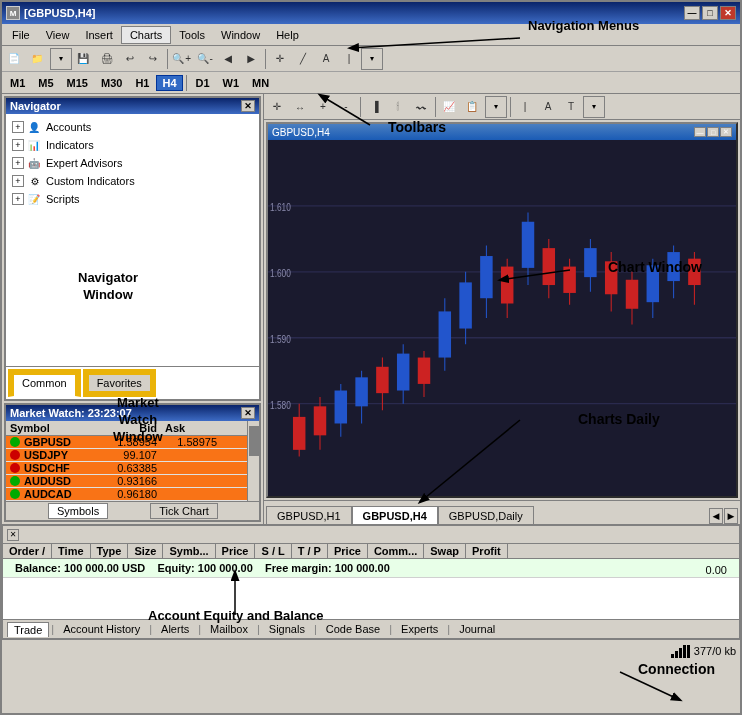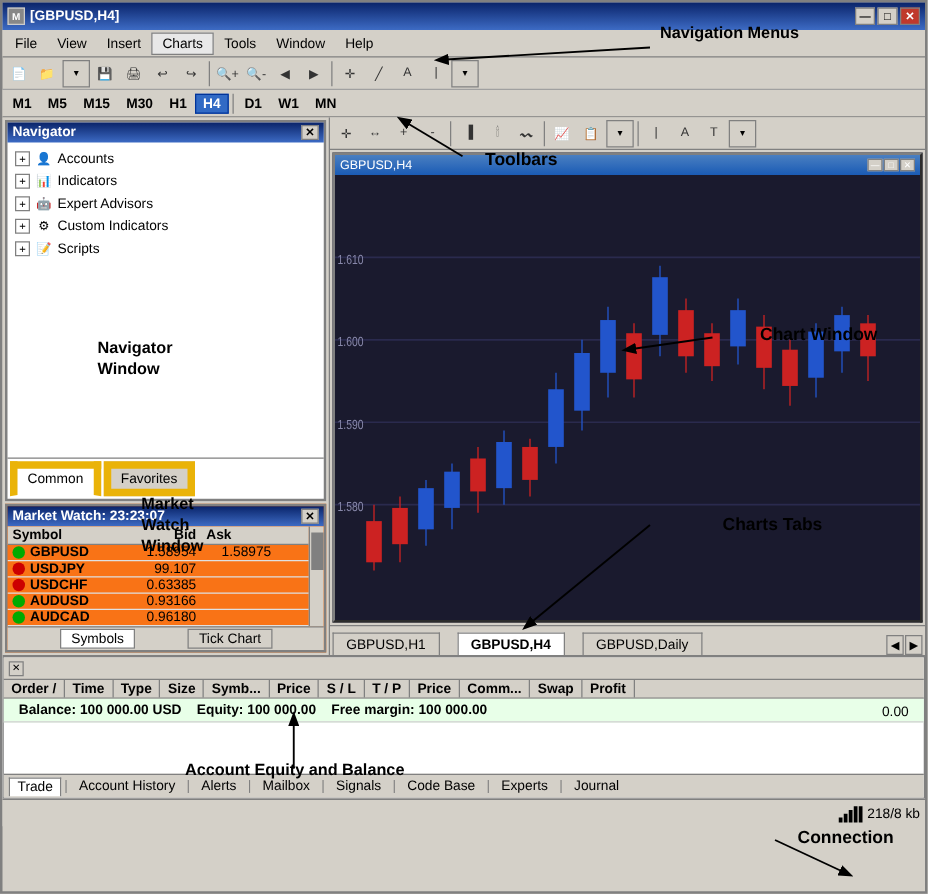--- a/index.html
+++ b/index.html
@@ -270,21 +270,21 @@
     }
 
     
     .chart-tabs {
       height: 24px;
       display: flex;
       align-items: flex-end;
       padding: 0 2px;
       background: #d4d0c8;
       border-top: 1px solid #808080;
-      gap: 14px;
+      gap: 0;
     }
     .chart-tab {
       padding: 2px 10px;
       background: #d4d0c8;
       border: 1px solid #808080;
       border-bottom: none;
       cursor: pointer;
       font-size: 11px;
       height: 18px;
       display: flex;
@@ -423,21 +423,21 @@
       pointer-events: none;
       z-index: 100;
     }
 
     .ann-box {
       position: absolute;
       font-size: 13px;
       font-weight: bold;
       color: #000;
       line-height: 1.3;
-      text-align: left;
+      text-align: center;
       padding-left: 48px;
     }
   </style>
 </head>
 <body>
 
 <div class="outer-window">
 
   <div class="title-bar">
     <div class="title-bar-left">
@@ -756,21 +756,21 @@
 
   <div class="status-bar">
     <div class="status-conn">
       <div class="conn-bars">
         <div class="conn-bar" style="height:4px;"></div>
         <div class="conn-bar" style="height:7px;"></div>
         <div class="conn-bar" style="height:10px;"></div>
         <div class="conn-bar" style="height:13px;"></div>
         <div class="conn-bar" style="height:13px;"></div>
       </div>
-      <span>218/8 kb</span>
+      <span>377/0 kb</span>
     </div>
   </div>
 
 </div>
 
 <div class="annotations-layer">
 
   <div class="ann-box" style="top:18px; left:480px; font-size:13px; font-weight:bold;">Navigation Menus</div>
 
   <svg style="position:absolute;top:0;left:0;width:742px;height:715px;pointer-events:none;">
@@ -794,18 +794,18 @@
   </svg>
 
   <div class="ann-box" style="top:118px; left:340px; font-size:14px;">Toolbars</div>
 
   <div class="ann-box" style="top:270px; left:30px; font-size:13px; line-height:1.3;">Navigator<br>Window</div>
 
   <div class="ann-box" style="top:395px; left:65px; font-size:13px; font-weight:bold; line-height:1.3;">Market<br>Watch<br>Window</div>
 
   <div class="ann-box" style="top:258px; left:560px; font-size:14px;">Chart Window</div>
 
-  <div class="ann-box" style="top:410px; left:530px; font-size:14px;">Charts Tabs</div>
+  <div class="ann-box" style="top:410px; left:530px; font-size:14px;">Charts Daily</div>
 
   <div class="ann-box" style="top:608px; left:100px; font-size:13px;">Account Equity and Balance</div>
 
   <div class="ann-box" style="top:660px; left:590px; font-size:14px;">Connection</div>
 </div>
 
 </body></html>

